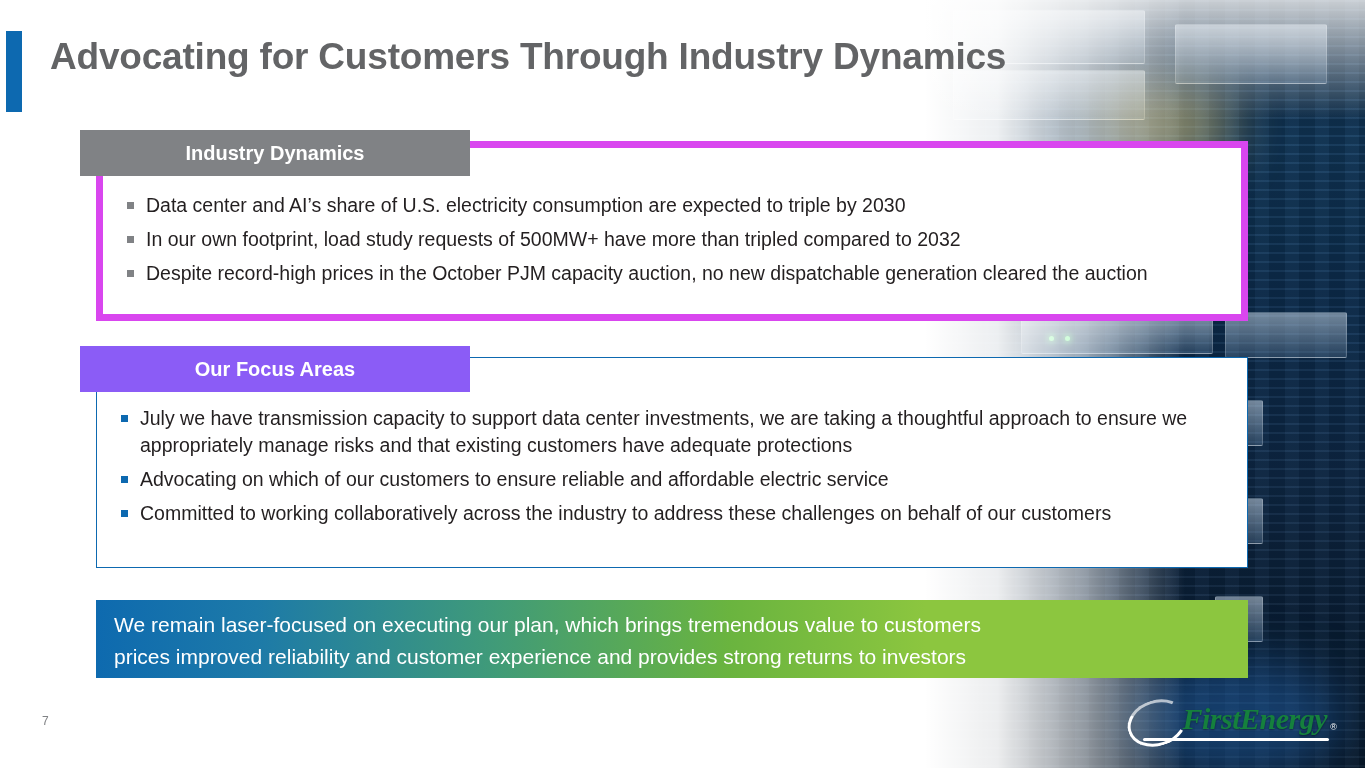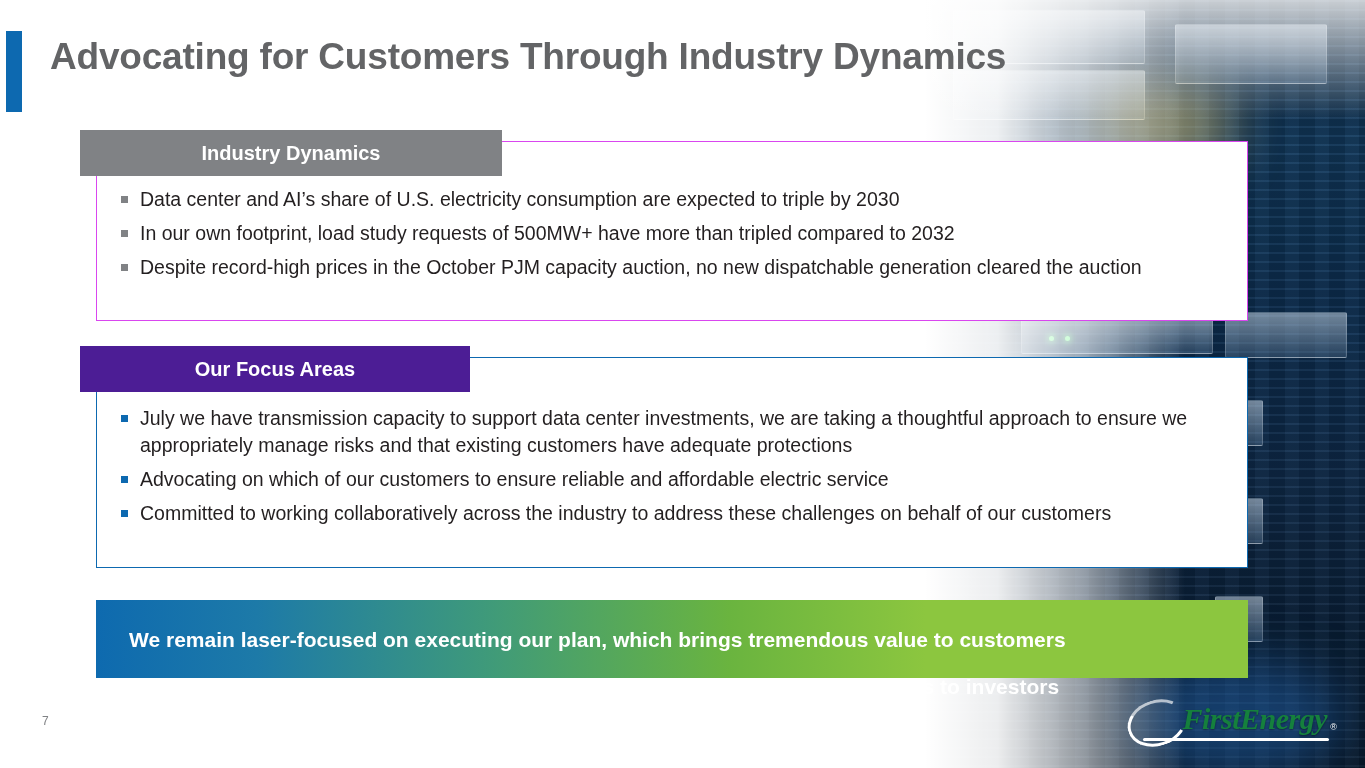--- a/index.html
+++ b/index.html
@@ -108,39 +108,39 @@
     letter-spacing: -0.2px;
     white-space: nowrap;
   }
 
   
   .panel {
     position: absolute;
     background: #ffffff;
   }
   .panel-body {
-    border: 1px solid #d946ef;
+    border: 7px solid #d946ef;
     background: #ffffff;
     box-sizing: border-box;
   }
   .panel-body.blue {
     border: 1px solid #0d69b0;
   }
   .panel-tab {
     position: absolute;
     height: 46px;
     line-height: 46px;
     text-align: center;
     color: #ffffff;
     font-size: 20px;
     font-weight: bold;
     box-sizing: border-box;
   }
   .panel-tab.gray { background: #808285; }
-  .panel-tab.blue  { background: #4c1d95; }
+  .panel-tab.blue  { background: #8b5cf6; }
 
   .bullets {
     margin: 0;
     padding: 0;
     list-style: none;
   }
   .bullets li {
     position: relative;
     padding-left: 43px;
     font-size: 19.5px;
@@ -163,26 +163,25 @@
     position: absolute;
     left: 96px;
     top: 600px;
     width: 1152px;
     height: 78px;
     background: linear-gradient(90deg, #0e6aaf 0%, #1d7aa8 14%, #3f9a7a 34%, #6ab43f 55%, #8cc63f 72%, #8cc63f 100%);
     box-sizing: border-box;
     padding: 9px 16px 0 18px;
   }
   .banner p {
-    margin: 15px;
+    margin: 0;
     color: #ffffff;
     font-size: 21px;
     line-height: 32px;
     white-space: nowrap;
-    font-weight: bold;
   }
 
   
   .page-number {
     position: absolute;
     left: 42px;
     top: 714px;
     font-size: 12px;
     color: #808285;
   }
@@ -290,21 +289,21 @@
         <li>
           <span class="marker gray"></span>
           <span>In our own footprint, load study requests of 500MW+ have more than tripled compared to 2032</span>
         </li>
         <li>
           <span class="marker gray"></span>
           <span>Despite record-high prices in the October PJM capacity auction, no new dispatchable generation cleared the auction</span>
         </li>
       </ul>
     </div>
-    <div class="panel-tab gray" style="left:80px; top:130px; width:422px;">Industry Dynamics</div>
+    <div class="panel-tab gray" style="left:80px; top:130px; width:390px;">Industry Dynamics</div>
   </div>
 
   <div class="panel">
     <div class="panel-body blue" style="position:absolute; left:96px; top:357px; width:1152px; height:211px;">
       <ul class="bullets" style="margin:47px 18px 0 0;">
         <li>
           <span class="marker blue"></span>
           <span>July we have transmission capacity to support data center investments, we are taking a thoughtful approach to ensure we appropriately manage risks and that existing customers have adequate protections</span>
         </li>
         <li>

